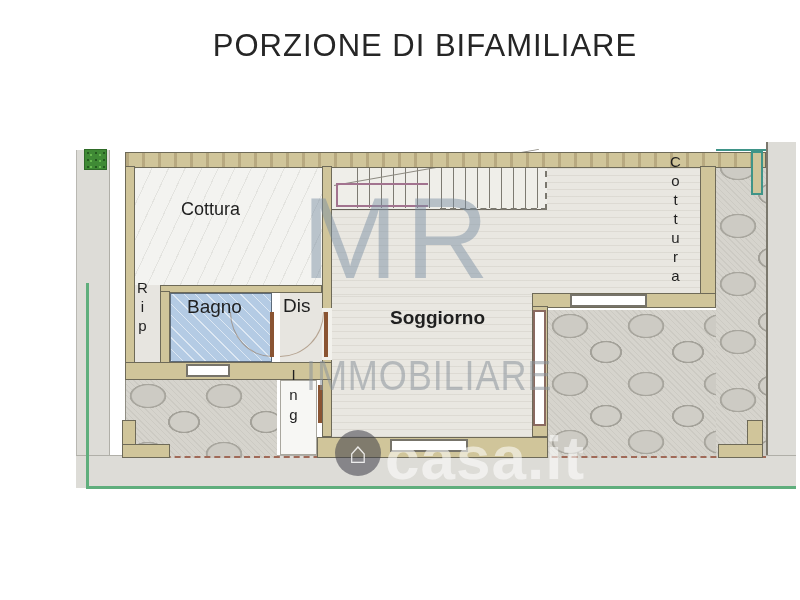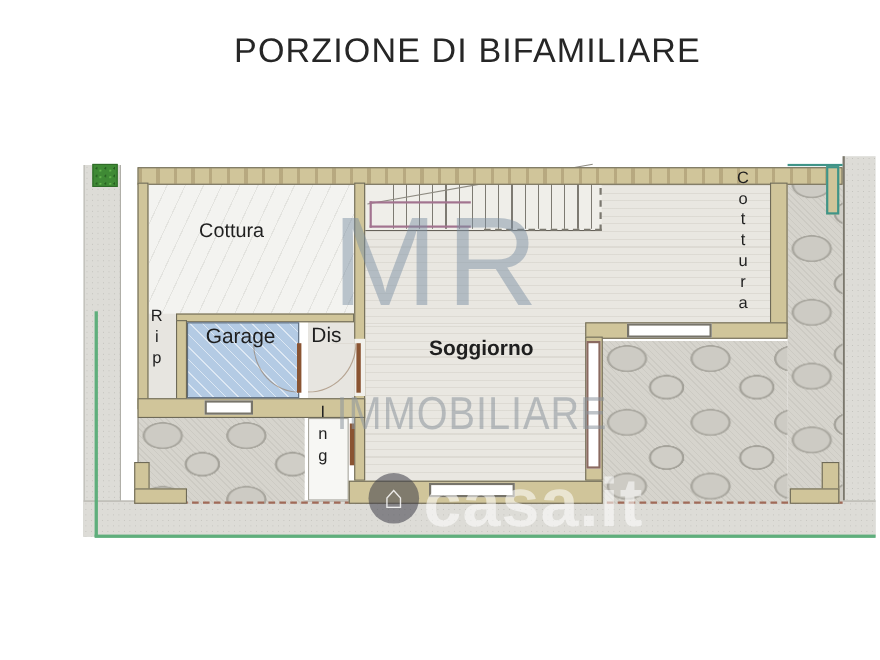--- a/index.html
+++ b/index.html
@@ -189,21 +189,21 @@
 
   <div class="abs door-gap"></div>
   <div class="abs arc arc-bagno"></div>
   <div class="abs arc arc-dis"></div>
   <div class="abs door door-bagno"></div>
   <div class="abs door door-dis"></div>
   <div class="abs door door-entry"></div>
 
   <div class="abs rlabel lb-garage">Cottura</div>
   <div class="abs vlabel lb-rip">Rip</div>
-  <div class="abs rlabel lb-bagno">Garage</div>
+  <div class="abs rlabel lb-bagno">Bagno</div>
   <div class="abs rlabel lb-dis">Dis</div>
   <div class="abs vlabel lb-ing">Ing</div>
   <div class="abs rlabel lb-sogg">Soggiorno</div>
   <div class="abs vlabel lb-cottura">Cottura</div>
 
   <div class="abs wm wm-mr">MR</div>
   <div class="abs wm wm-brand">IMMOBILIARE</div>
   <div class="abs wm wm-logo-circle">
     <span class="wm-house">⌂</span>
   </div>

